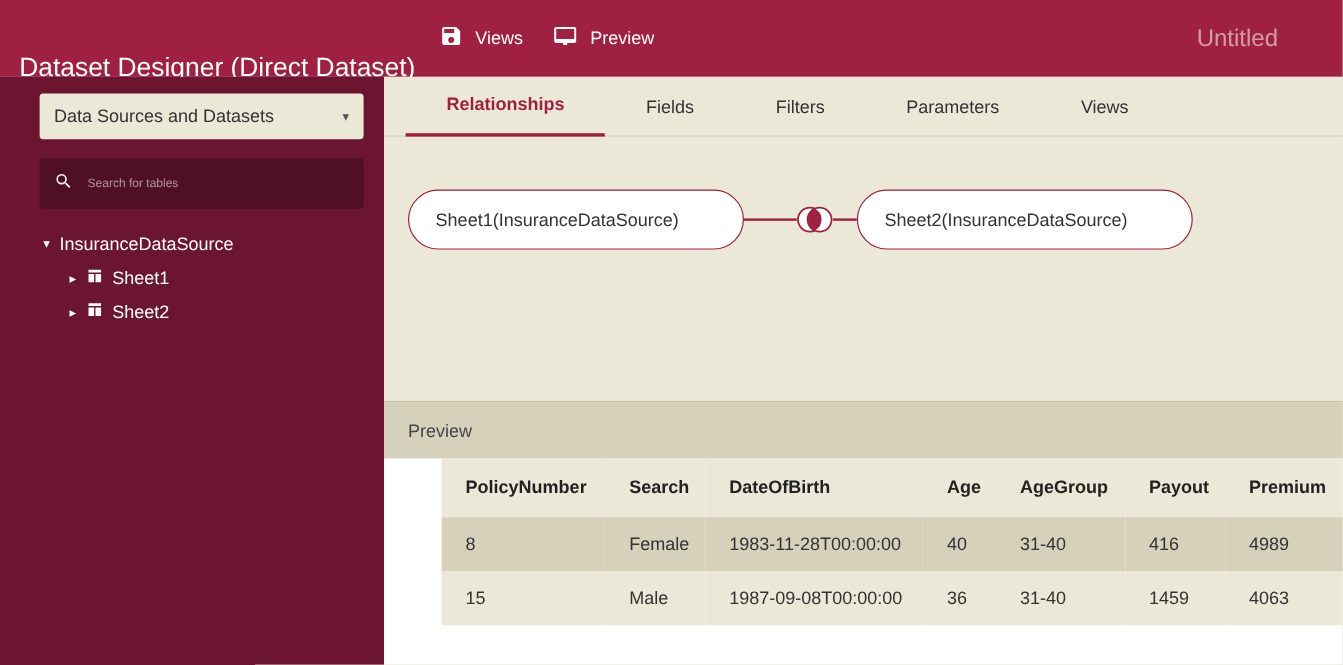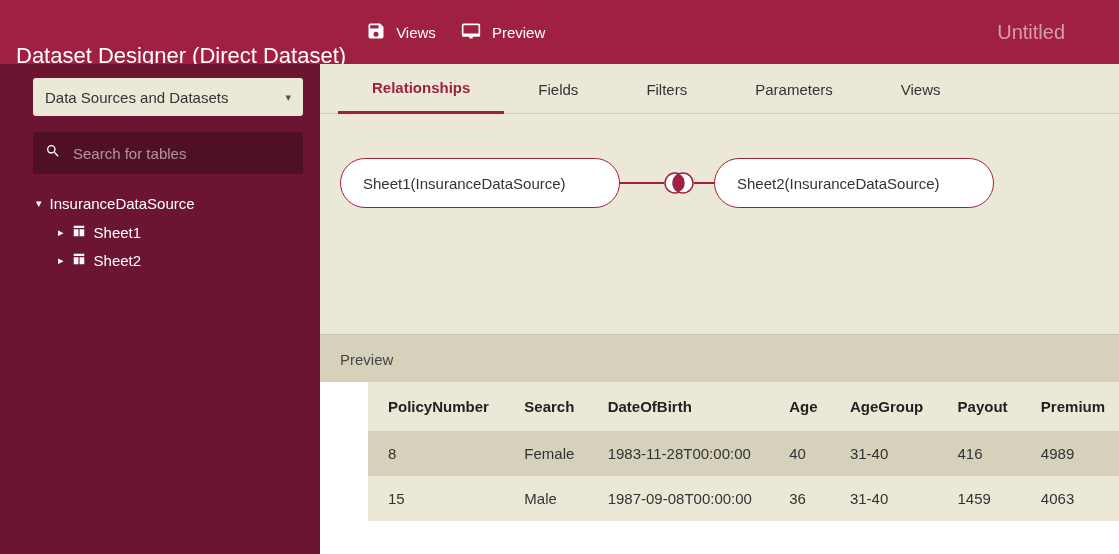--- a/index.html
+++ b/index.html
@@ -29,21 +29,21 @@
     margin: 0 17px 16px 17px; background: #ebe8d8; color: #333;
     height: 38px; border-radius: 3px; display: flex; align-items: center;
     padding: 0 12px; justify-content: space-between; cursor: pointer; font-size: 15px;
   }
   .search-box {
     margin: 0 17px 14px 17px; background: #4f0f24; color: #fff;
     height: 42px; border-radius: 3px; display: flex; align-items: center; padding: 0 12px;
   }
   .search-box input {
     flex: 1; background: transparent; border: none; outline: none; color: #3b82f6;
-    font-size: 15px; margin-left: 12px;
+    font-size: 10px; margin-left: 12px;
   }
   .search-box input::placeholder { color: rgba(255,255,255,0.55); }
 
   .tree { padding: 0 4px 0 20px; font-size: 15px; }
   .tree-node { display: flex; align-items: center; gap: 8px; height: 30px; cursor: pointer; }
   .tree-children { margin-left: 22px; }
   .tree-children .tree-node { height: 28px; }
 
   
   .main { flex: 1; display: flex; flex-direction: column; min-width: 0; }

